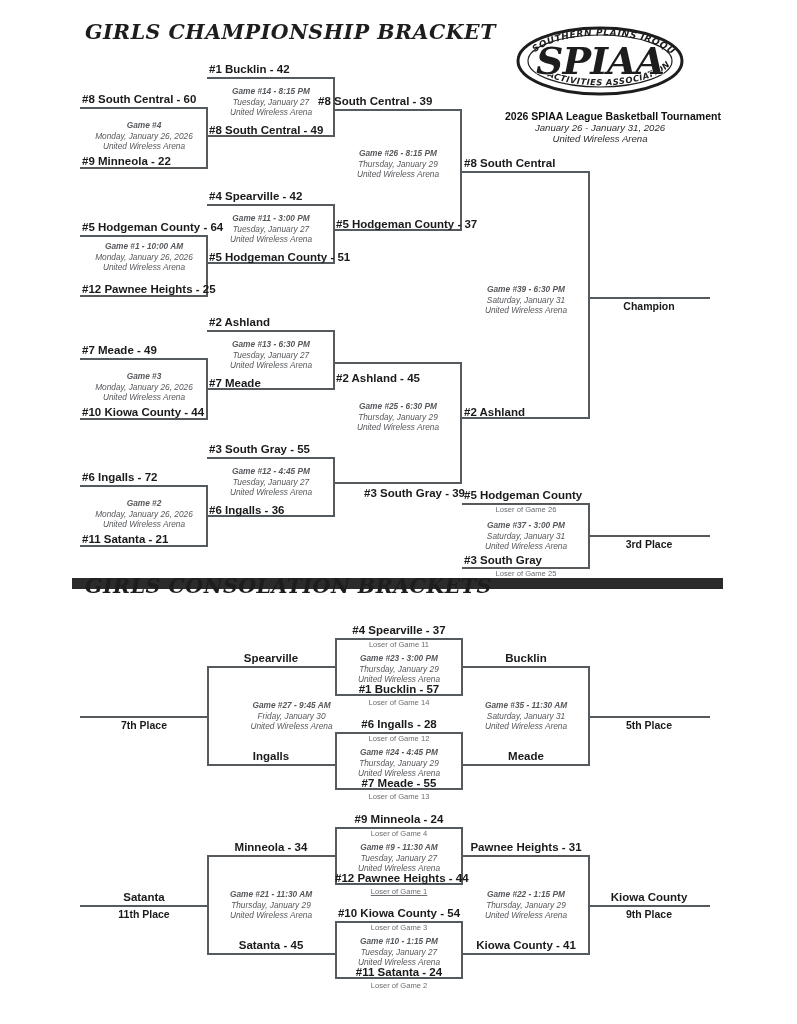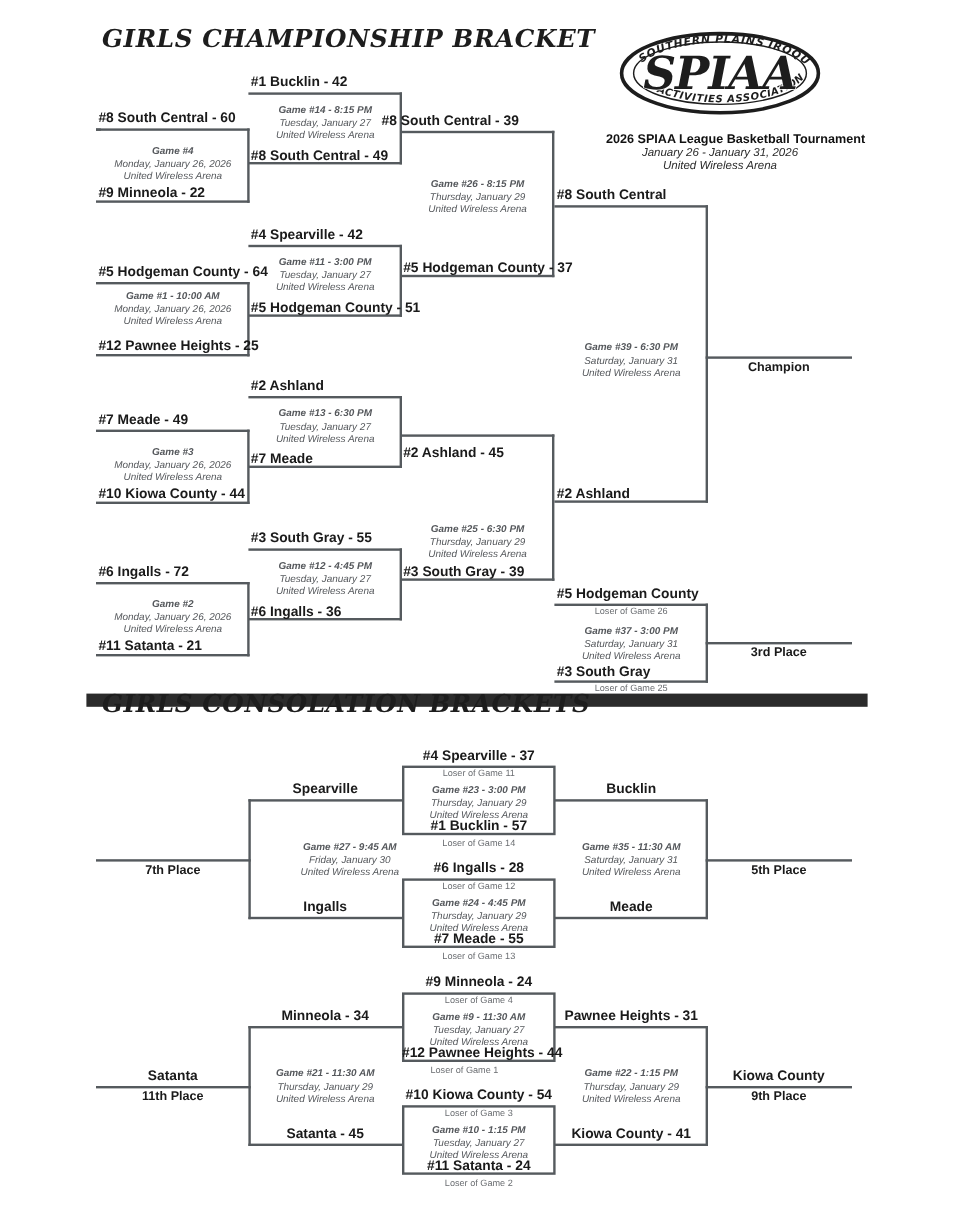--- a/index.html
+++ b/index.html
@@ -161,26 +161,26 @@
   <div class="box" style="left:334px; top:109px; width:128px; height:122px; border-left:none;"></div>
   <div class="meta" style="left:334px; top:148px; width:128px;">
     <b>Game #26 - 8:15 PM</b><br>
     <span>Thursday, January 29</span><br>
     <span>United Wireless Arena</span>
   </div>
   <div class="team" style="left:336px; top:218px;">#5 Hodgeman County - 37</div>
 
   <div class="team" style="left:336px; top:348px;margin-top:24px;">#2 Ashland - 45</div>
   <div class="box" style="left:334px; top:362px; width:128px; height:122px; border-left:none;"></div>
-  <div class="meta" style="left:334px; top:401px; width:128px;margin-top:34px;">
+  <div class="meta" style="left:334px; top:401px; width:128px;">
     <b>Game #25 - 6:30 PM</b><br>
     <span>Thursday, January 29</span><br>
     <span>United Wireless Arena</span>
   </div>
-  <div class="team" style="left:336px; top:471px;">#3 South Gray - 39</div>
+  <div class="team" style="left:336px; top:487px;padding-left:28px;">#3 South Gray - 39</div>
 
   <div class="team" style="left:464px; top:157px;">#8 South Central</div>
   <div class="box" style="left:462px; top:171px; width:128px; height:248px; border-left:none;"></div>
   <div class="meta" style="left:462px; top:284px; width:128px;">
     <b>Game #39 - 6:30 PM</b><br>
     <span>Saturday, January 31</span><br>
     <span>United Wireless Arena</span>
   </div>
   <div class="team" style="left:464px; top:406px;">#2 Ashland</div>
 
@@ -247,21 +247,21 @@
 
   <div class="team c" style="left:335px; top:813px; width:128px;">#9 Minneola - 24</div>
   <div class="box" style="left:335px; top:827px; width:128px; height:58px;"></div>
   <div class="loser" style="left:335px; top:829px; width:128px;">Loser of Game 4</div>
   <div class="meta" style="left:335px; top:842px; width:128px;">
     <b>Game #9 - 11:30 AM</b><br>
     <span>Tuesday, January 27</span><br>
     <span>United Wireless Arena</span>
   </div>
   <div class="team c" style="left:335px; top:872px; width:128px;">#12 Pawnee Heights - 44</div>
-  <div class="loser" style="left:323px; top:887px; width:128px;">Loser of Game 1</div>
+  <div class="loser" style="left:335px; top:887px; width:128px;text-decoration:underline;">Loser of Game 1</div>
 
   <div class="team c" style="left:335px; top:907px; width:128px;">#10 Kiowa County - 54</div>
   <div class="box" style="left:335px; top:921px; width:128px; height:58px;"></div>
   <div class="loser" style="left:335px; top:923px; width:128px;">Loser of Game 3</div>
   <div class="meta" style="left:335px; top:936px; width:128px;">
     <b>Game #10 - 1:15 PM</b><br>
     <span>Tuesday, January 27</span><br>
     <span>United Wireless Arena</span>
   </div>
   <div class="team c" style="left:335px; top:966px; width:128px;">#11 Satanta - 24</div>

